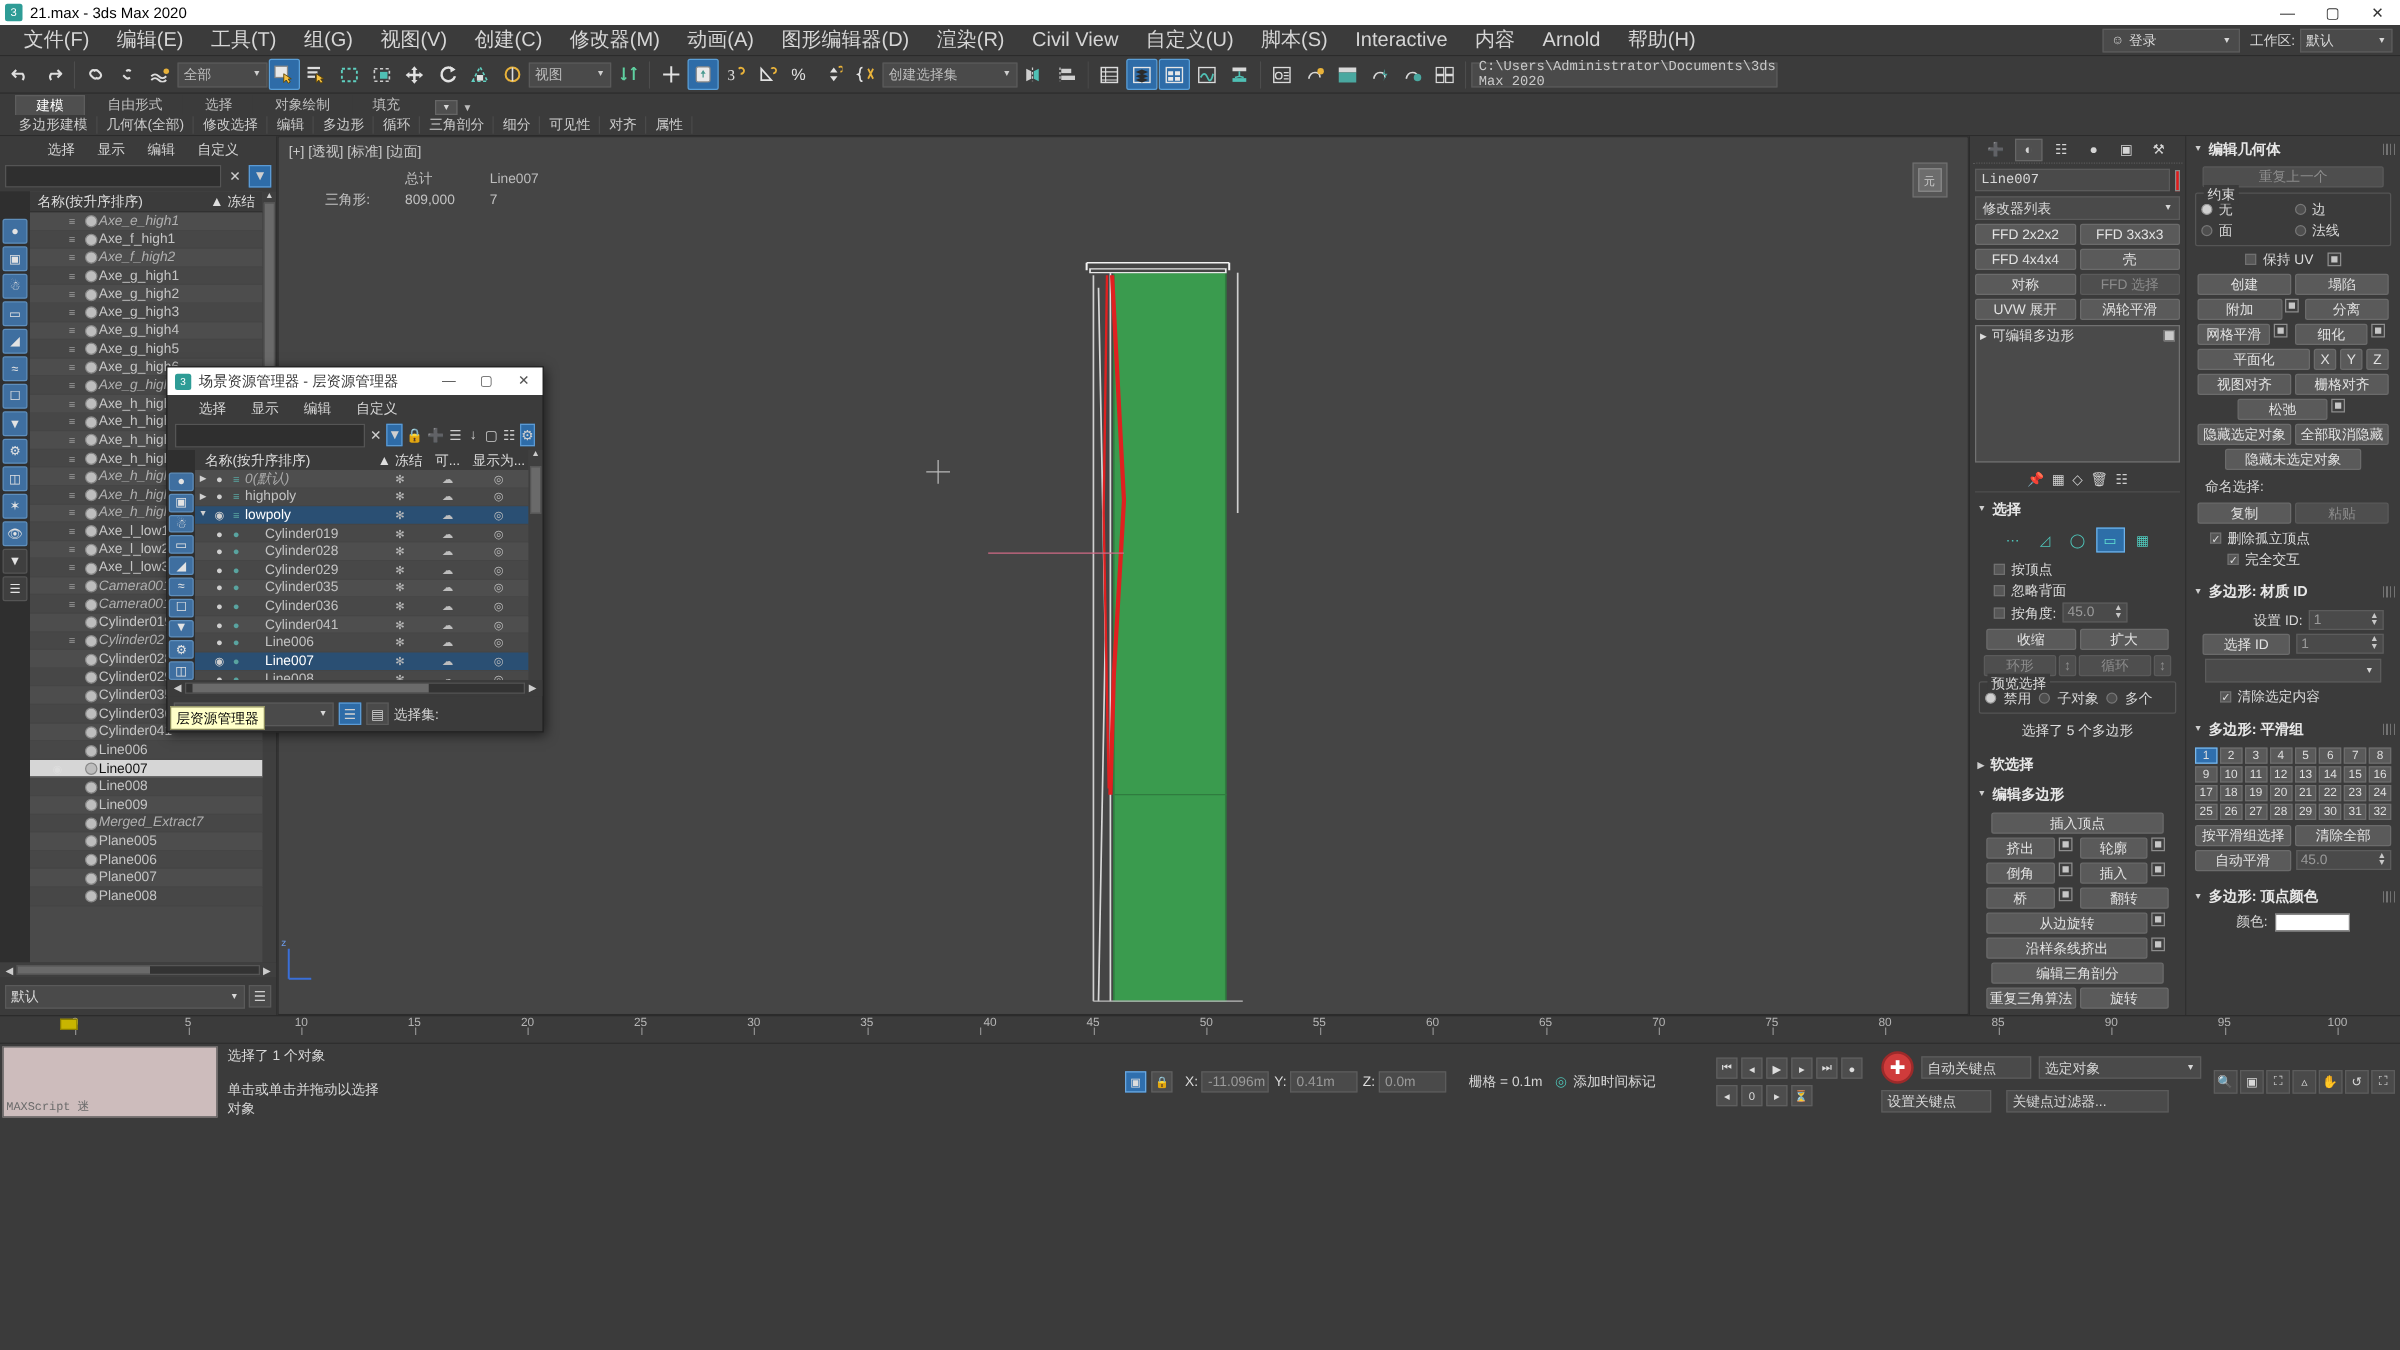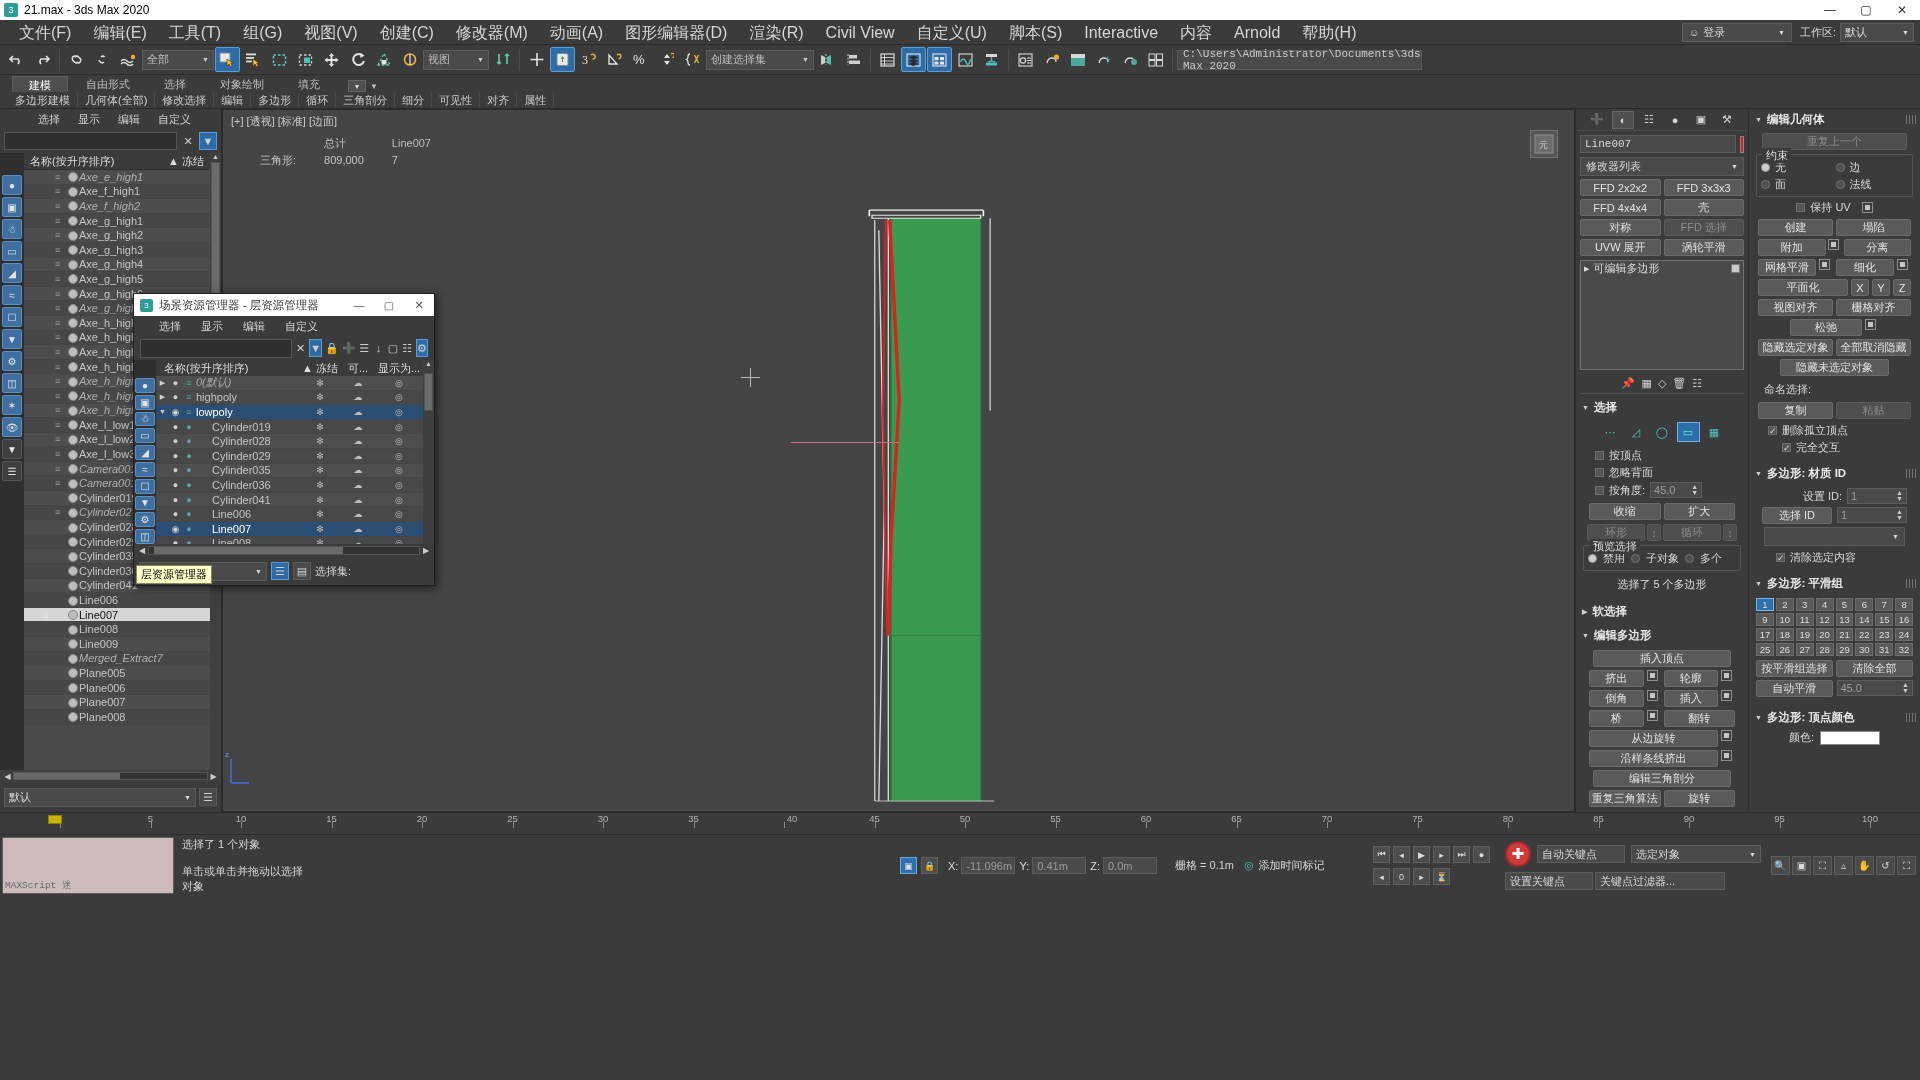--- a/index.html
+++ b/index.html
@@ -1528,21 +1528,21 @@
     <div style="display:flex;align-items:center;gap:6px;">
       <div class="akey">✚</div>
       <div class="ddsel" style="width:80px;">
         <span>自动关键点</span>
       </div>
       <div class="ddsel" style="width:130px;">
         <span>选定对象</span>
         <span class="arw">▼</span>
       </div>
     </div>
-    <div style="display:flex;align-items:center;gap:2px;">
+    <div style="display:flex;align-items:center;gap:12px;">
       <div class="ddsel" style="width:80px;">
         <span>设置关键点</span>
       </div>
       <div class="ddsel" style="width:130px;">
         <span>关键点过滤器...</span>
       </div>
     </div>
   </div>
   <div class="sb-nav">
     <div class="navbtn">🔍</div>

